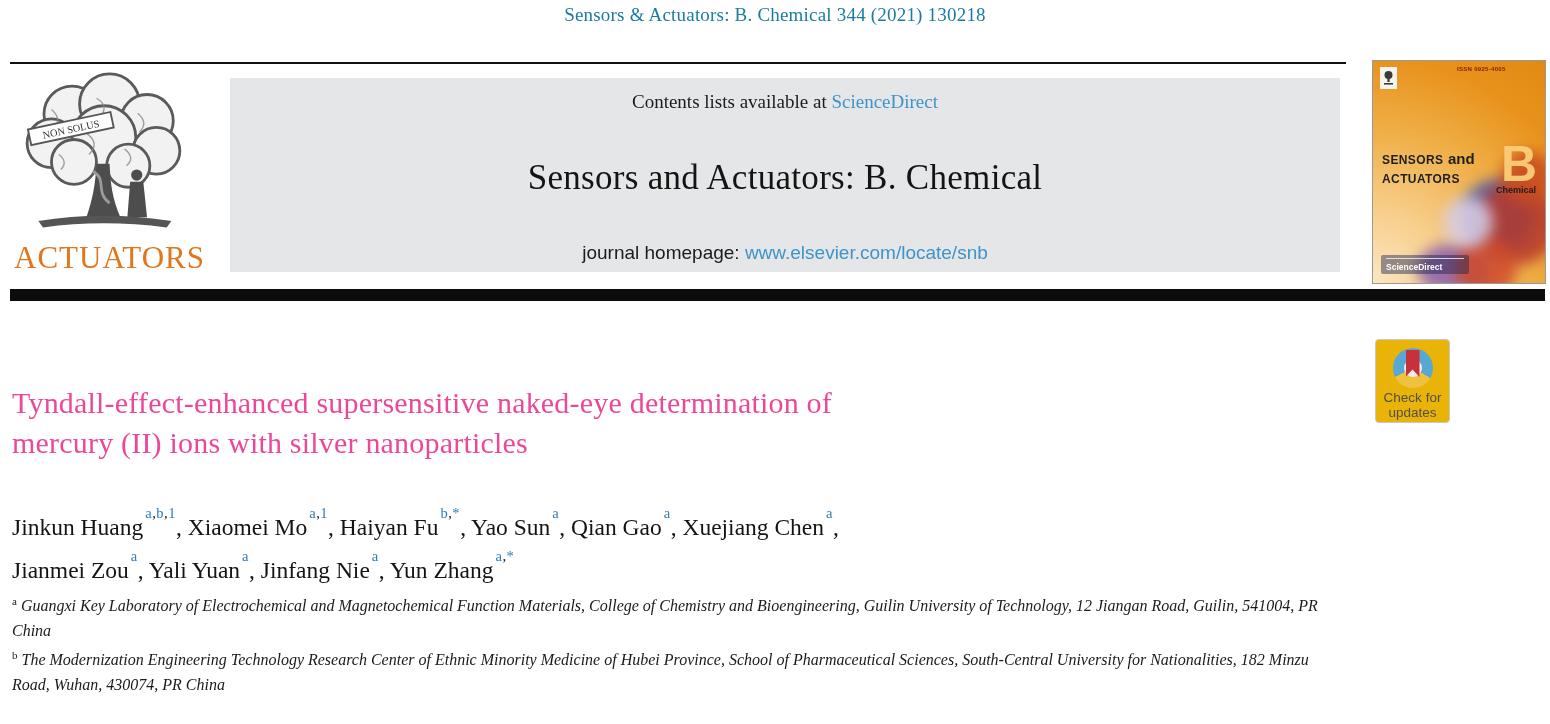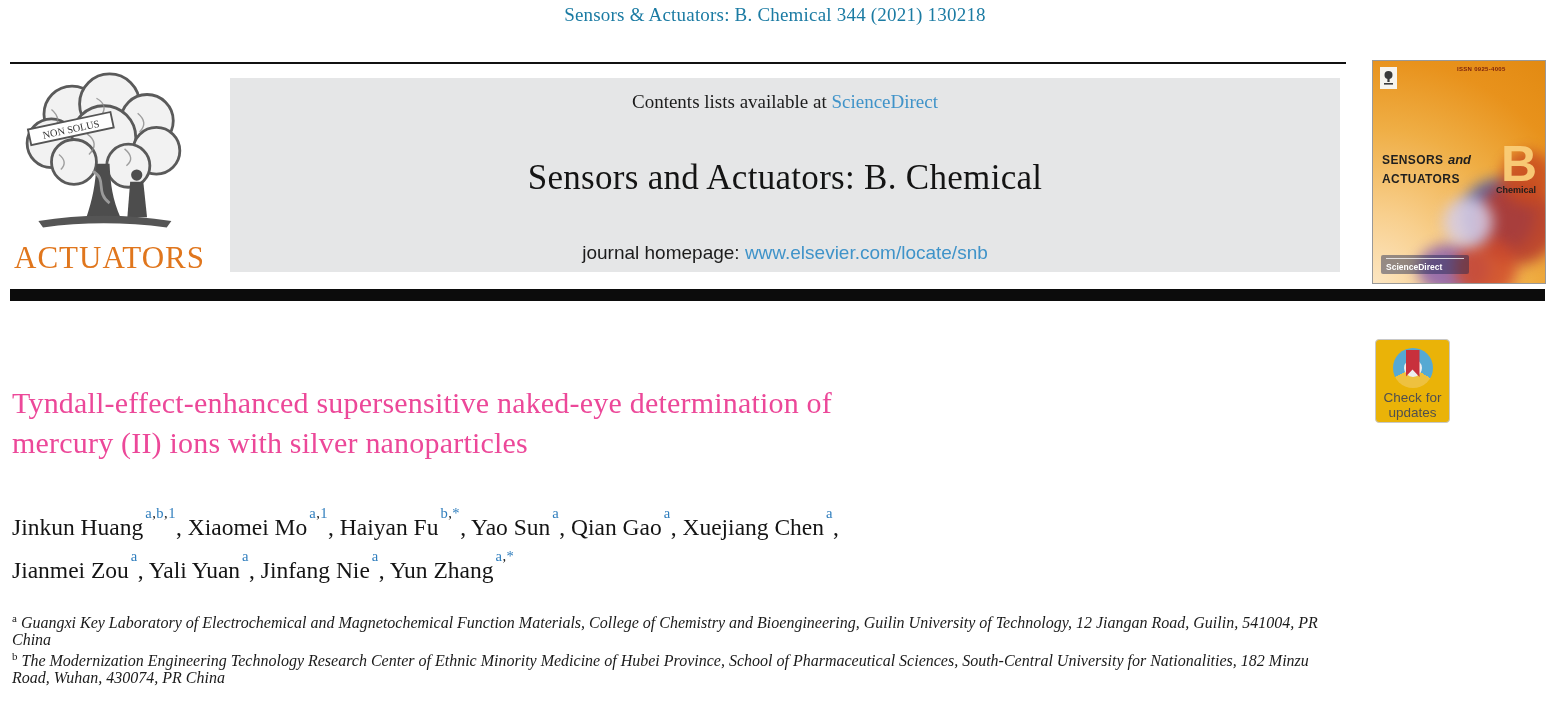--- a/index.html
+++ b/index.html
@@ -39,21 +39,21 @@
   .b4{right:28px;bottom:-16px;width:62px;height:62px;background:#cf4a2a;}
   .b5{left:70px;top:136px;width:50px;height:50px;background:#d8cfe8;opacity:.6;}
   .b6{right:-10px;top:90px;width:54px;height:54px;background:#c84a20;opacity:.5;}
   .cover-minilogo{position:absolute;left:7px;top:6px;width:17px;height:22px;background:#f6f4ee;
                   display:flex;align-items:center;justify-content:center;}
   .cover-issn{position:absolute;top:5px;left:84px;font-family:"Liberation Sans",sans-serif;
               font-size:6px;font-weight:bold;color:#7a1f0c;letter-spacing:.3px;}
   .cover-titles{position:absolute;left:9px;top:88px;font-family:"Liberation Sans",sans-serif;
                 color:#1f1f1f;line-height:19px;}
   .cover-titles .t1,.cover-titles .t2{font-size:12px;font-weight:800;letter-spacing:.4px;}
-  .cover-titles .and{font-size:13px;font-weight:bold;font-style:italic;}
+  .cover-titles .and{font-size:15px;font-weight:bold;}
   .cover-B{position:absolute;right:8px;top:78px;font-family:"Liberation Sans",sans-serif;
            font-size:50px;font-weight:800;color:rgba(250,205,120,.95);line-height:50px;}
   .cover-chem{position:absolute;right:9px;top:124px;font-family:"Liberation Sans",sans-serif;
               font-size:9px;font-weight:bold;color:#1c1c1c;}
   .sd-box{position:absolute;left:8px;bottom:9px;background:rgba(25,35,80,.45);
           padding:3px 5px 2px 5px;border-radius:2px;}
   .sd-tinyline{width:78px;height:1.5px;background:rgba(255,255,255,.75);margin-bottom:3px;}
   .sd-label{font-family:"Liberation Sans",sans-serif;font-size:8.5px;font-weight:bold;color:#fff;}
 
   
@@ -69,21 +69,21 @@
   .cfu-text{font-family:"Liberation Sans",sans-serif;font-size:13.5px;color:#4f4f4f;
             text-align:center;line-height:15px;margin-top:2px;}
 
   
   .article{position:absolute;left:12px;top:383px;width:1332px;}
   .art-title{font-size:30px;line-height:40px;color:#ec4899;letter-spacing:.2px;}
   .authors{margin-top:40px;font-size:23.5px;line-height:37px;color:#141414;width:1260px;}
   .a-sup{font-size:62%;position:relative;top:-.55em;margin-left:2px;letter-spacing:.5px;}
   .sup-char{color:var(--superscript_blue);}
   .sup-comma{color:#1a1a1a;}
-  .affils{margin-top:21px;font-size:16px;font-style:italic;line-height:17px;color:#1a1a1a;width:1325px;}
+  .affils{font-size:16px;font-style:italic;line-height:25px;color:#1a1a1a;width:1325px;}
   .affil sup{font-style:normal;font-size:11px;color:#1a1a1a;}
 </style>
 </head>
 <body style="--link_blue: #3f93c9; --citation_teal: #1b7ba3; --elsevier_orange: #e0761d; --superscript_blue: #2e7dbd; --badge_red: #c8303c; --badge_blue: #56a9d3; --badge_yellow: #eec13f;">
 
 <div class="citation">Sensors &amp; Actuators: B. Chemical 344 (2021) 130218</div>
 
 <div class="hairline"></div>
 <div class="thickbar"></div>
 

